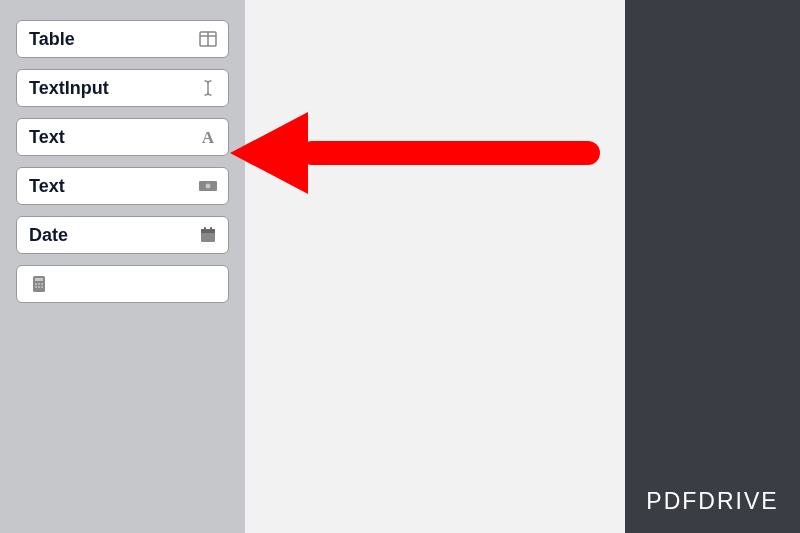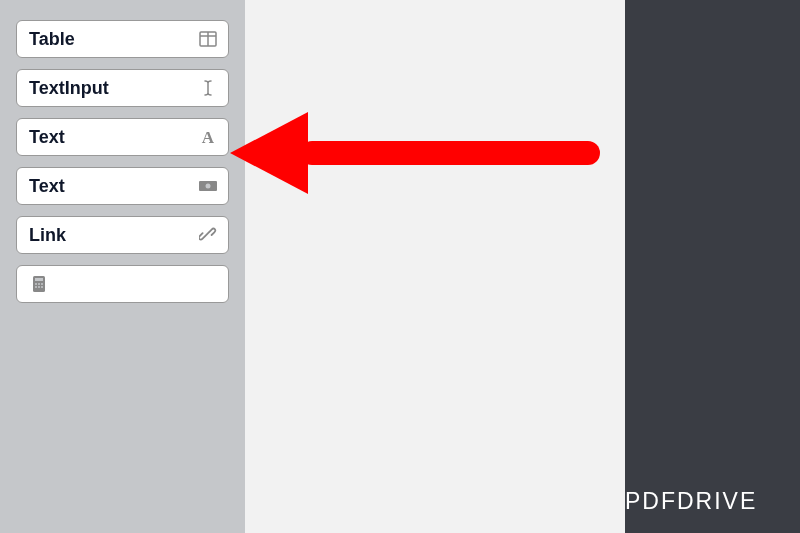--- a/index.html
+++ b/index.html
@@ -55,20 +55,21 @@
       width: 175px;
       height: 100%;
       background: #3a3d44;
       position: relative;
     }
     .brand {
       position: absolute;
       bottom: 18px;
       left: 0;
       right: 0;
+      text-align: center;
       color: #ffffff;
       font-size: 23px;
       letter-spacing: 2px;
       font-weight: 400;
     }
     .arrow {
       position: absolute;
       top: 108px;
       left: 230px;
       width: 370px;
@@ -114,30 +115,33 @@
   <div class="item">
     <span class="item-label">Text</span>
     <span class="item-icon">
       <svg width="20" height="18" viewBox="0 0 20 18">
           <rect x="1" y="4" width="18" height="10" rx="1" fill="#888"></rect>
           <circle cx="10" cy="9" r="2.5" fill="#c5c7ca"></circle>
         </svg>
     </span>
   </div>
 
-
-
   <div class="item">
-    <span class="item-label">Link</span>
+    <span class="item-label">Date</span>
     <span class="item-icon">
       <svg width="18" height="18" viewBox="0 0 18 18">
-          <path d="M7 11 L4 14 Q2 16 0.5 14.5 Q-1 13 1 11 L4 8 M11 7 L14 4 Q16 2 17.5 3.5 Q19 5 17 7 L14 10 M6 12 L12 6" fill="none" stroke="#888" stroke-width="2" stroke-linecap="round" transform="translate(0,0) scale(0.9)"></path>
+          <rect x="2" y="3" width="14" height="13" rx="1" fill="#888"></rect>
+          <rect x="2" y="3" width="14" height="4" fill="#666"></rect>
+          <rect x="5" y="1" width="2" height="4" rx="1" fill="#666"></rect>
+          <rect x="11" y="1" width="2" height="4" rx="1" fill="#666"></rect>
         </svg>
     </span>
   </div>
+
+
 
   <div class="item">
     <span class="item-icon">
       <svg width="18" height="18" viewBox="0 0 18 18">
           <rect x="3" y="1" width="12" height="16" rx="1.5" fill="#888"></rect>
           <rect x="5" y="3" width="8" height="3" fill="#c5c7ca"></rect>
           <circle cx="6" cy="9" r="1" fill="#c5c7ca"></circle>
           <circle cx="9" cy="9" r="1" fill="#c5c7ca"></circle>
           <circle cx="12" cy="9" r="1" fill="#c5c7ca"></circle>
           <circle cx="6" cy="12" r="1" fill="#c5c7ca"></circle>

